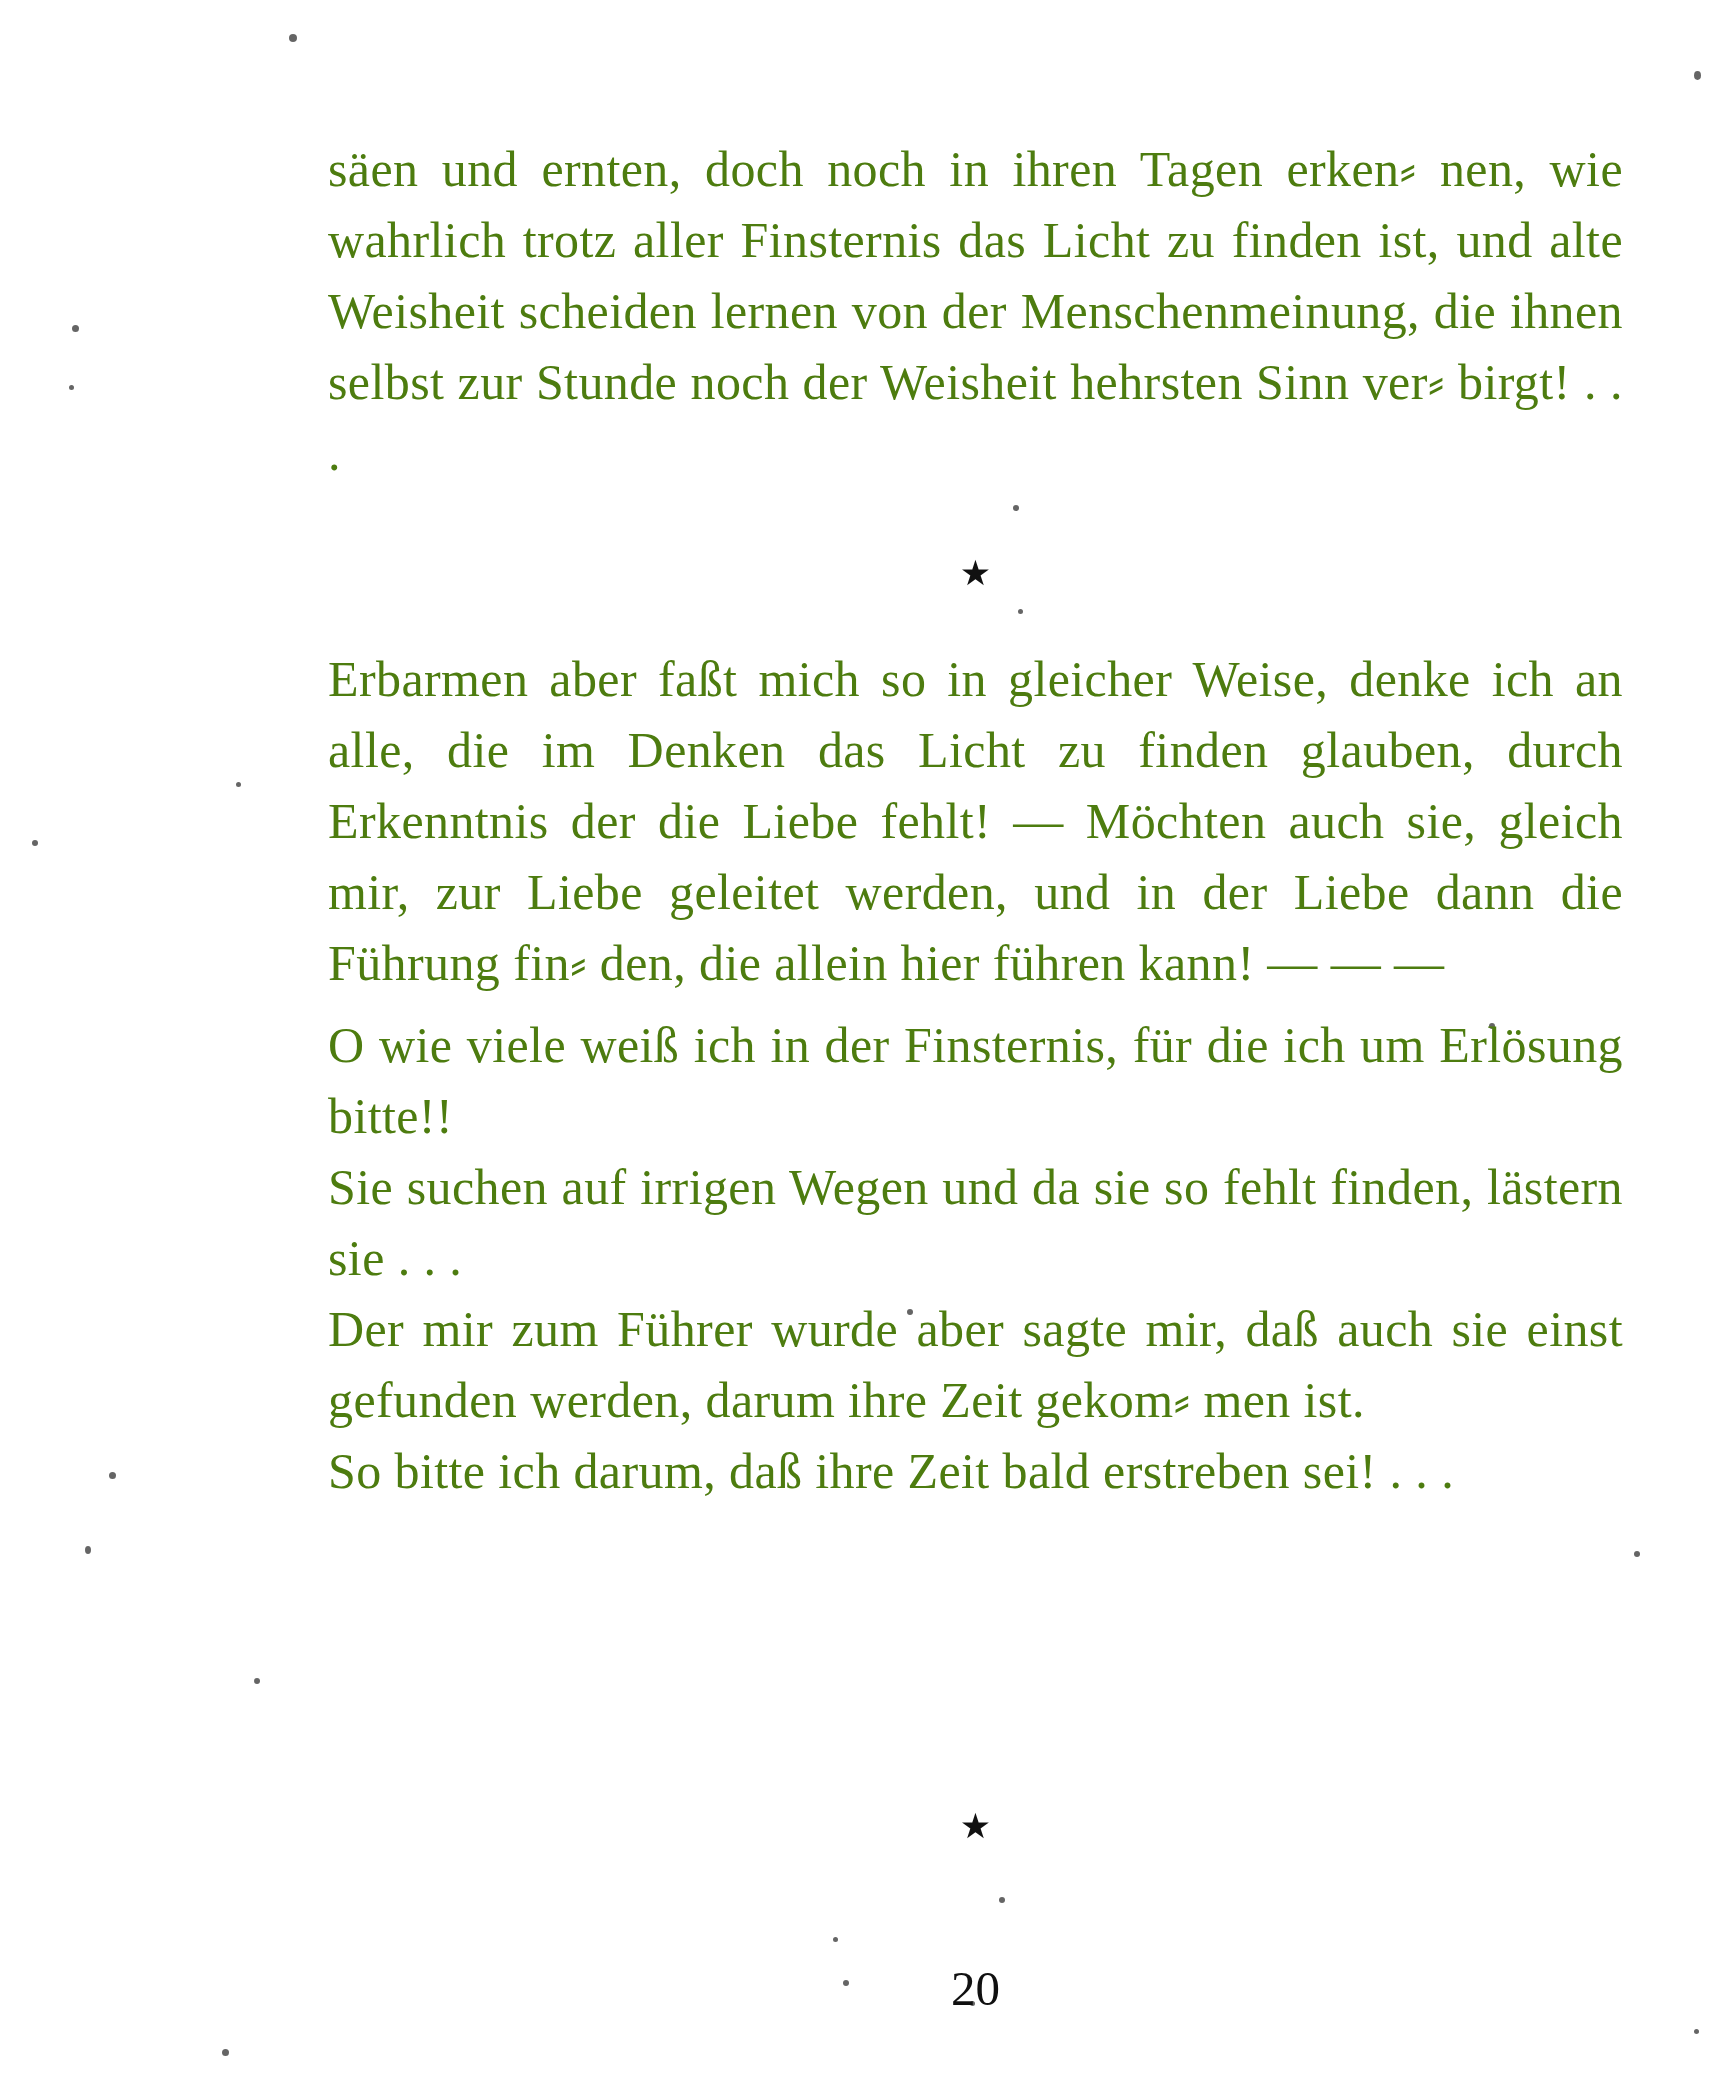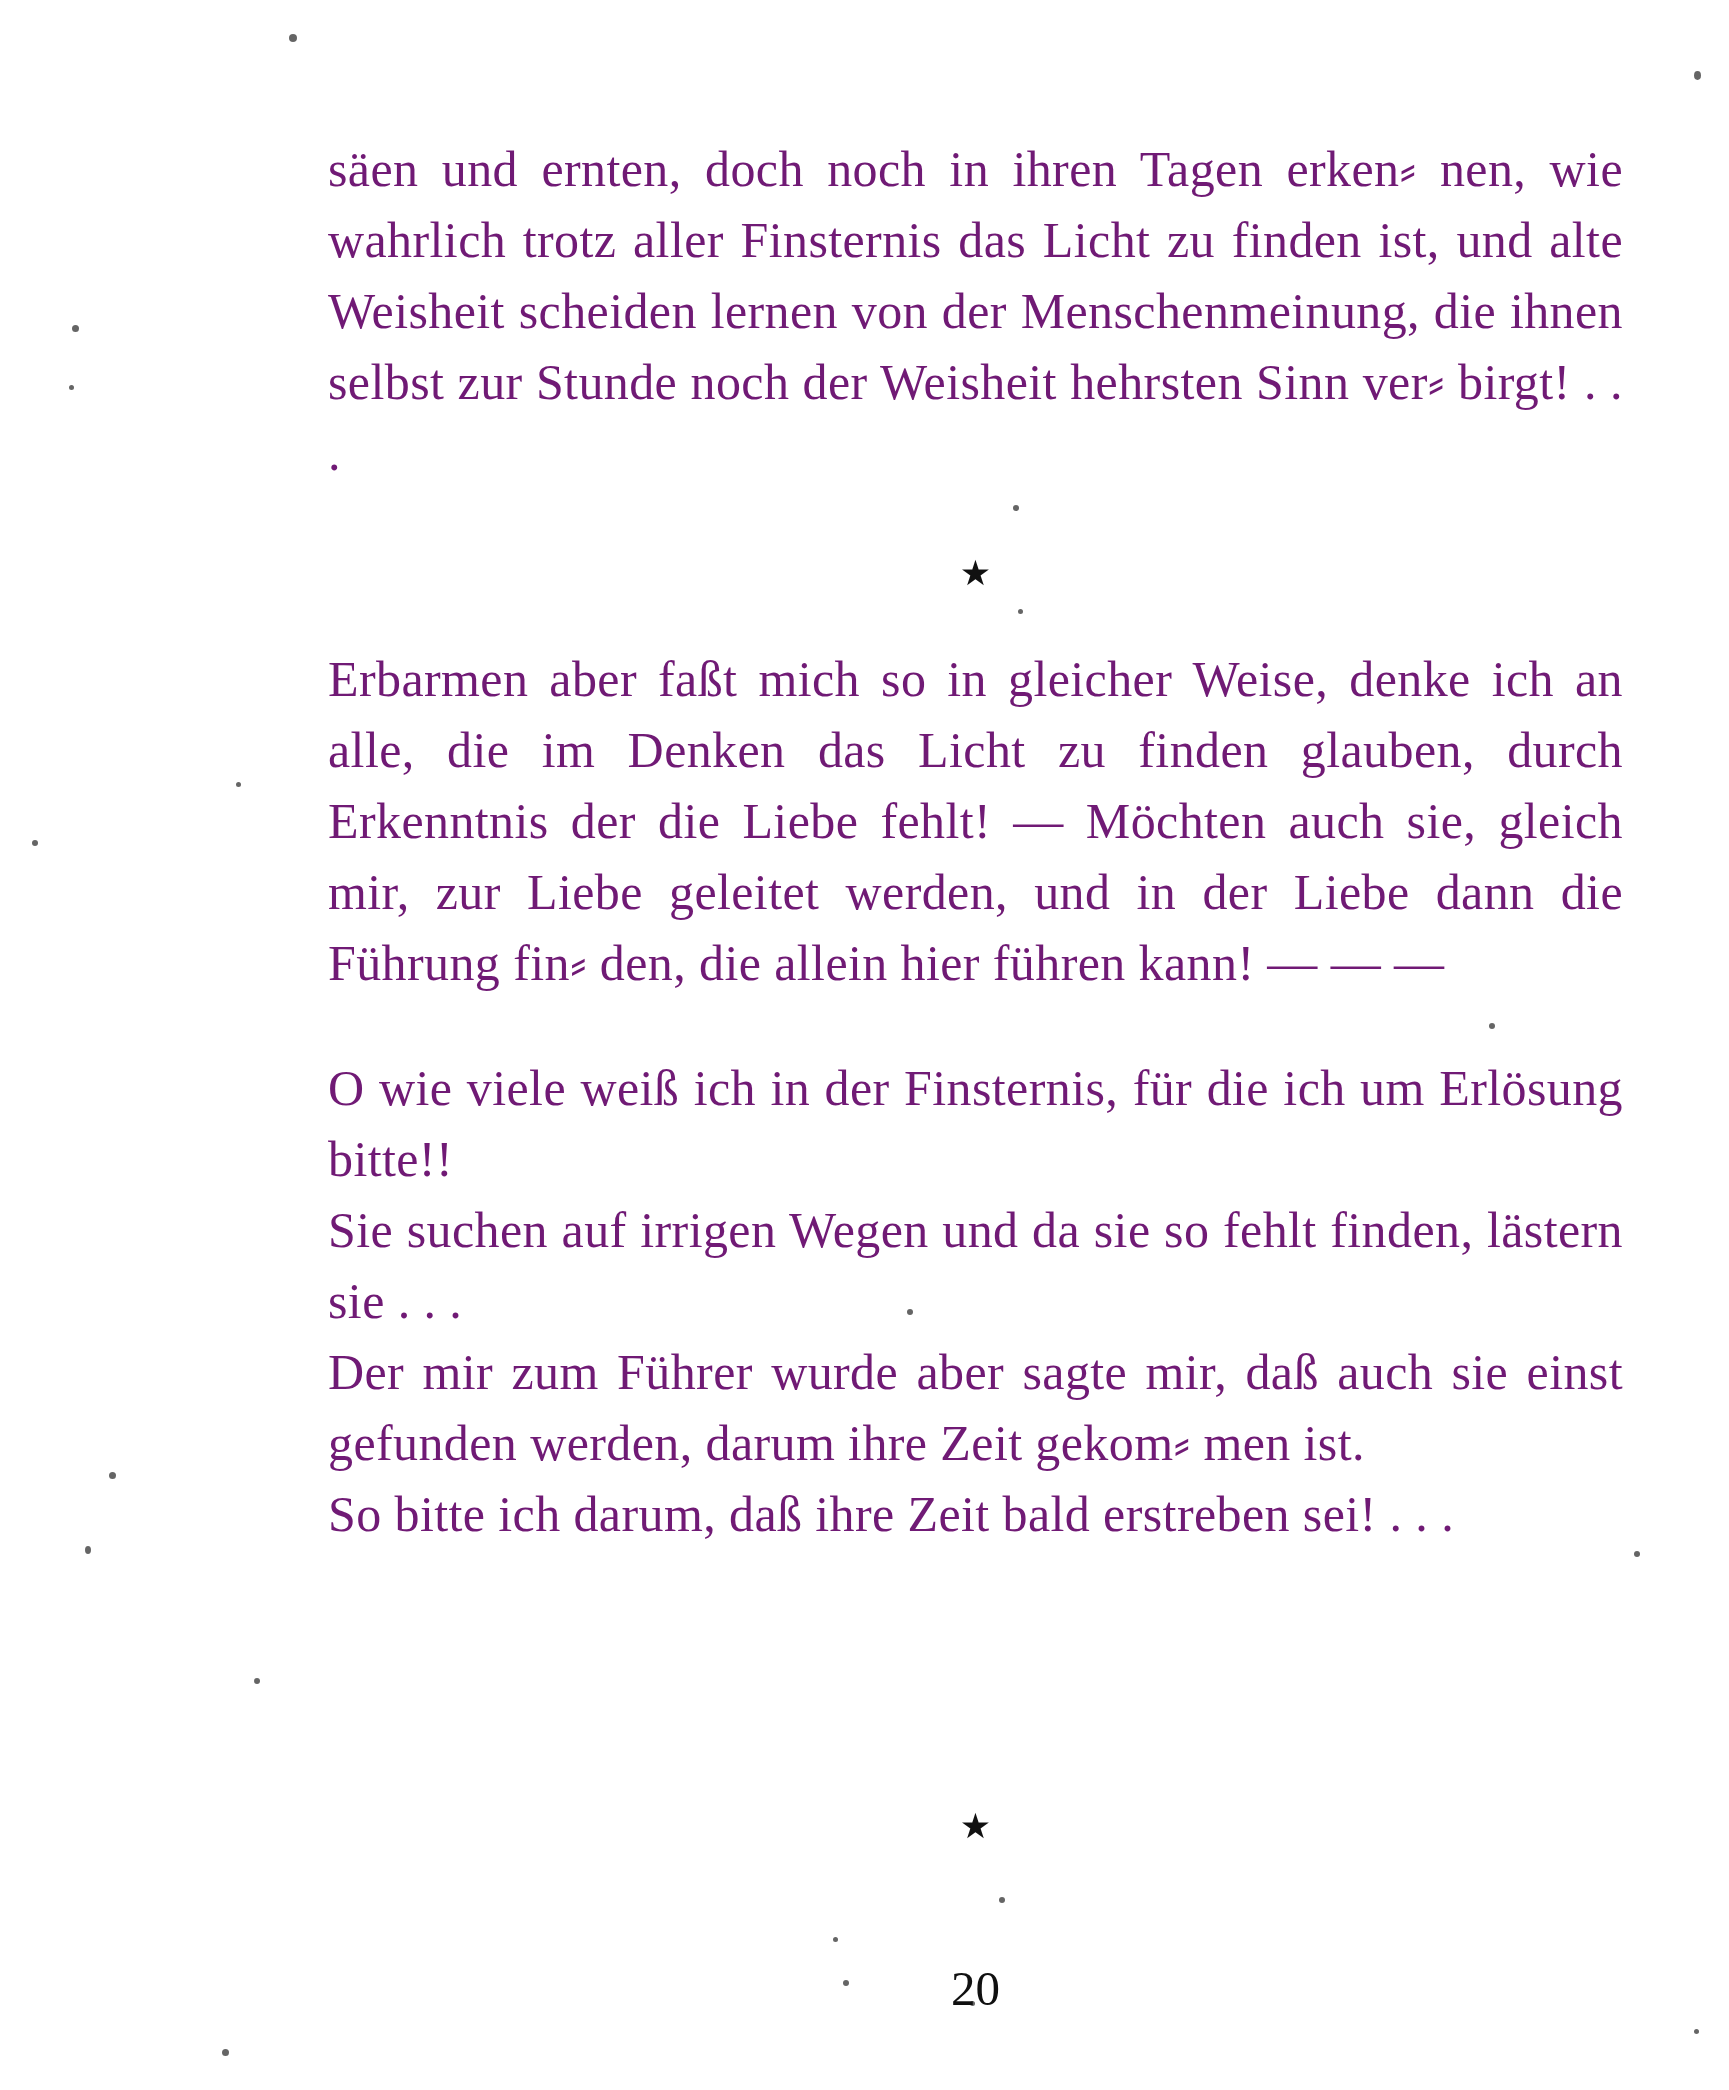--- a/index.html
+++ b/index.html
@@ -24,21 +24,21 @@
     background: #ffffff;
   }
 
   .text-block {
     position: absolute;
     left: 328px;
     width: 1295px;
     font-family: "Liberation Serif", serif;
     font-size: 50px;
     line-height: 71px;
-    color: #701a75;
+    color: #4d7c0f;
     letter-spacing: 0.4px;
   }
 
   .para-justified p {
     margin: 0;
     text-align: justify;
     text-align-last: left;
   }
 
   .para-flow p {
@@ -68,21 +68,21 @@
   }
 
   .star-one { top: 556px; }
   .star-two { top: 1809px; }
 
   .block-two {
     top: 644px;
   }
 
   .block-three {
-    top: 1053px;
+    top: 1010px;
   }
 
   .page-number {
     position: absolute;
     top: 1962px;
     left: 328px;
     width: 1295px;
     text-align: center;
     font-size: 49px;
     line-height: 53px;

